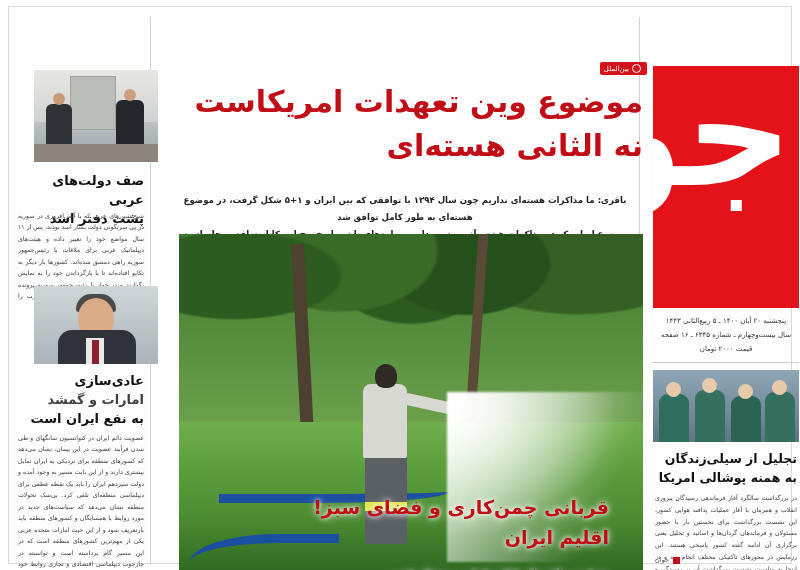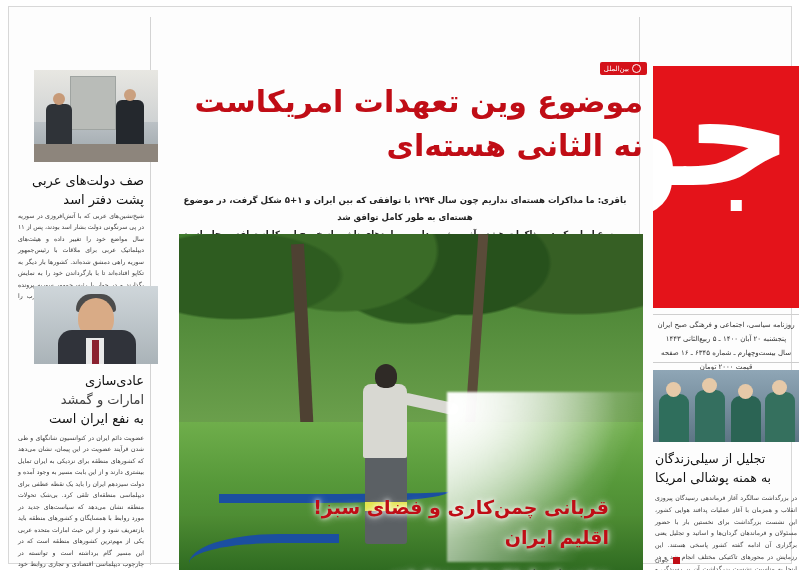--- a/index.html
+++ b/index.html
@@ -130,21 +130,21 @@
   }
   .photo-2 .tie {
     position: absolute; left: 58px; bottom: 0; width: 7px; height: 24px;
     background: #8b2230;
   }
   .hl-left {
     position: absolute;
     right: 14px;
     width: 126px;
     color: #111;
-    font-weight: normal;
+    font-weight: bold;
     line-height: 1.45;
   }
   .hl-left-1 { top: 158px; font-size: 13px; }
   .hl-left-2 { top: 358px; font-size: 13px; }
   .hl-left .red { color: #404040; }
   .body-left {
     position: absolute;
     right: 14px;
     width: 126px;
     text-align: justify;
@@ -360,24 +360,24 @@
   }
   .photo-3 .p1 { left: 6px; }
   .photo-3 .p2 { left: 42px; background: #346f5f; height: 52px; }
   .photo-3 .p3 { left: 78px; background: #2b6454; height: 46px; }
   .photo-3 .p4 { left: 112px; background: #35705e; height: 50px; }
   .hl-right {
     position: absolute;
     left: 6px;
     top: 436px;
     width: 142px;
-    text-align: left;
+    text-align: right;
     direction: rtl;
     color: #111;
-    font-weight: normal;
+    font-weight: bold;
     font-size: 12.5px;
     line-height: 1.5;
   }
   .body-right {
     position: absolute;
     left: 6px;
     top: 478px;
     width: 142px;
     text-align: justify;
     direction: rtl;
@@ -486,21 +486,20 @@
         </div>
       </div>
     </div>
 
     <div class="col-right">
       <div class="masthead">
         <div class="logo">جوان</div>
       </div>
 
       <div class="masthead-info">
-        <div class="line-top">روزنامه سیاسی، اجتماعی و فرهنگی صبح ایران</div>
         <div>پنجشنبه ۲۰ آبان ۱۴۰۰ ـ ۵ ربیع‌الثانی ۱۴۴۳</div>
         <div>سال بیست‌وچهارم ـ شماره ۶۳۴۵ ـ ۱۶ صفحه</div>
         <div>قیمت ۲۰۰۰ تومان</div>
       </div>
 
       <div class="rule-h" style="top:348px;"></div>
 
       <div class="photo-3">
         <div class="p p1"></div>
         <div class="p p2"></div>

